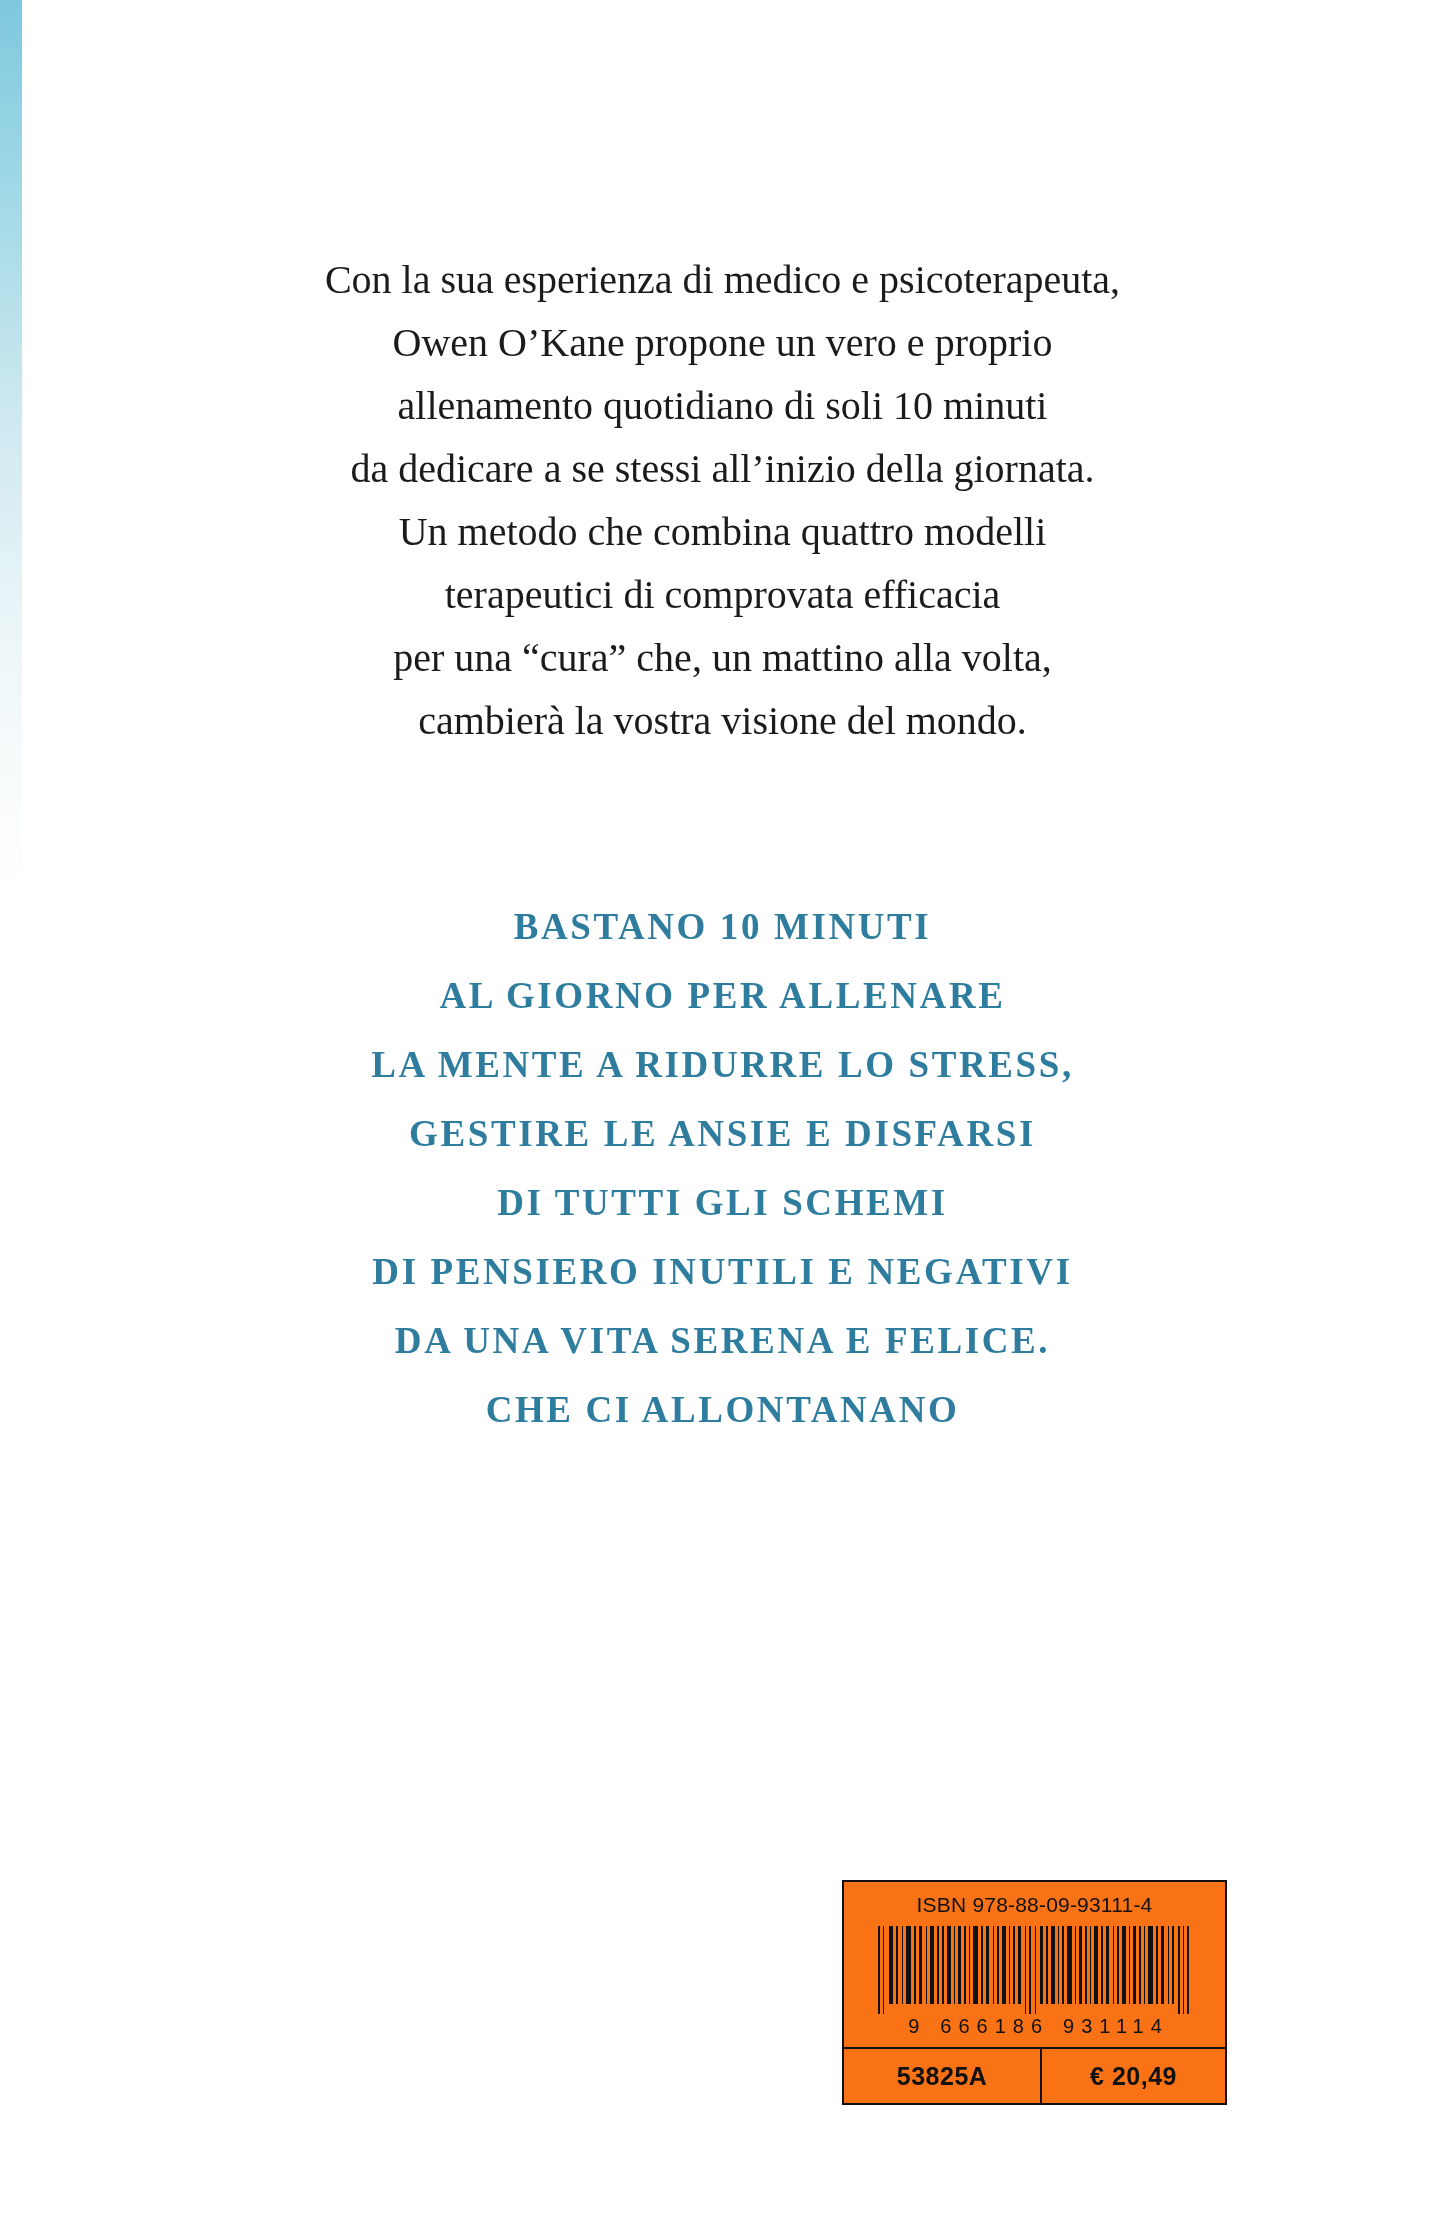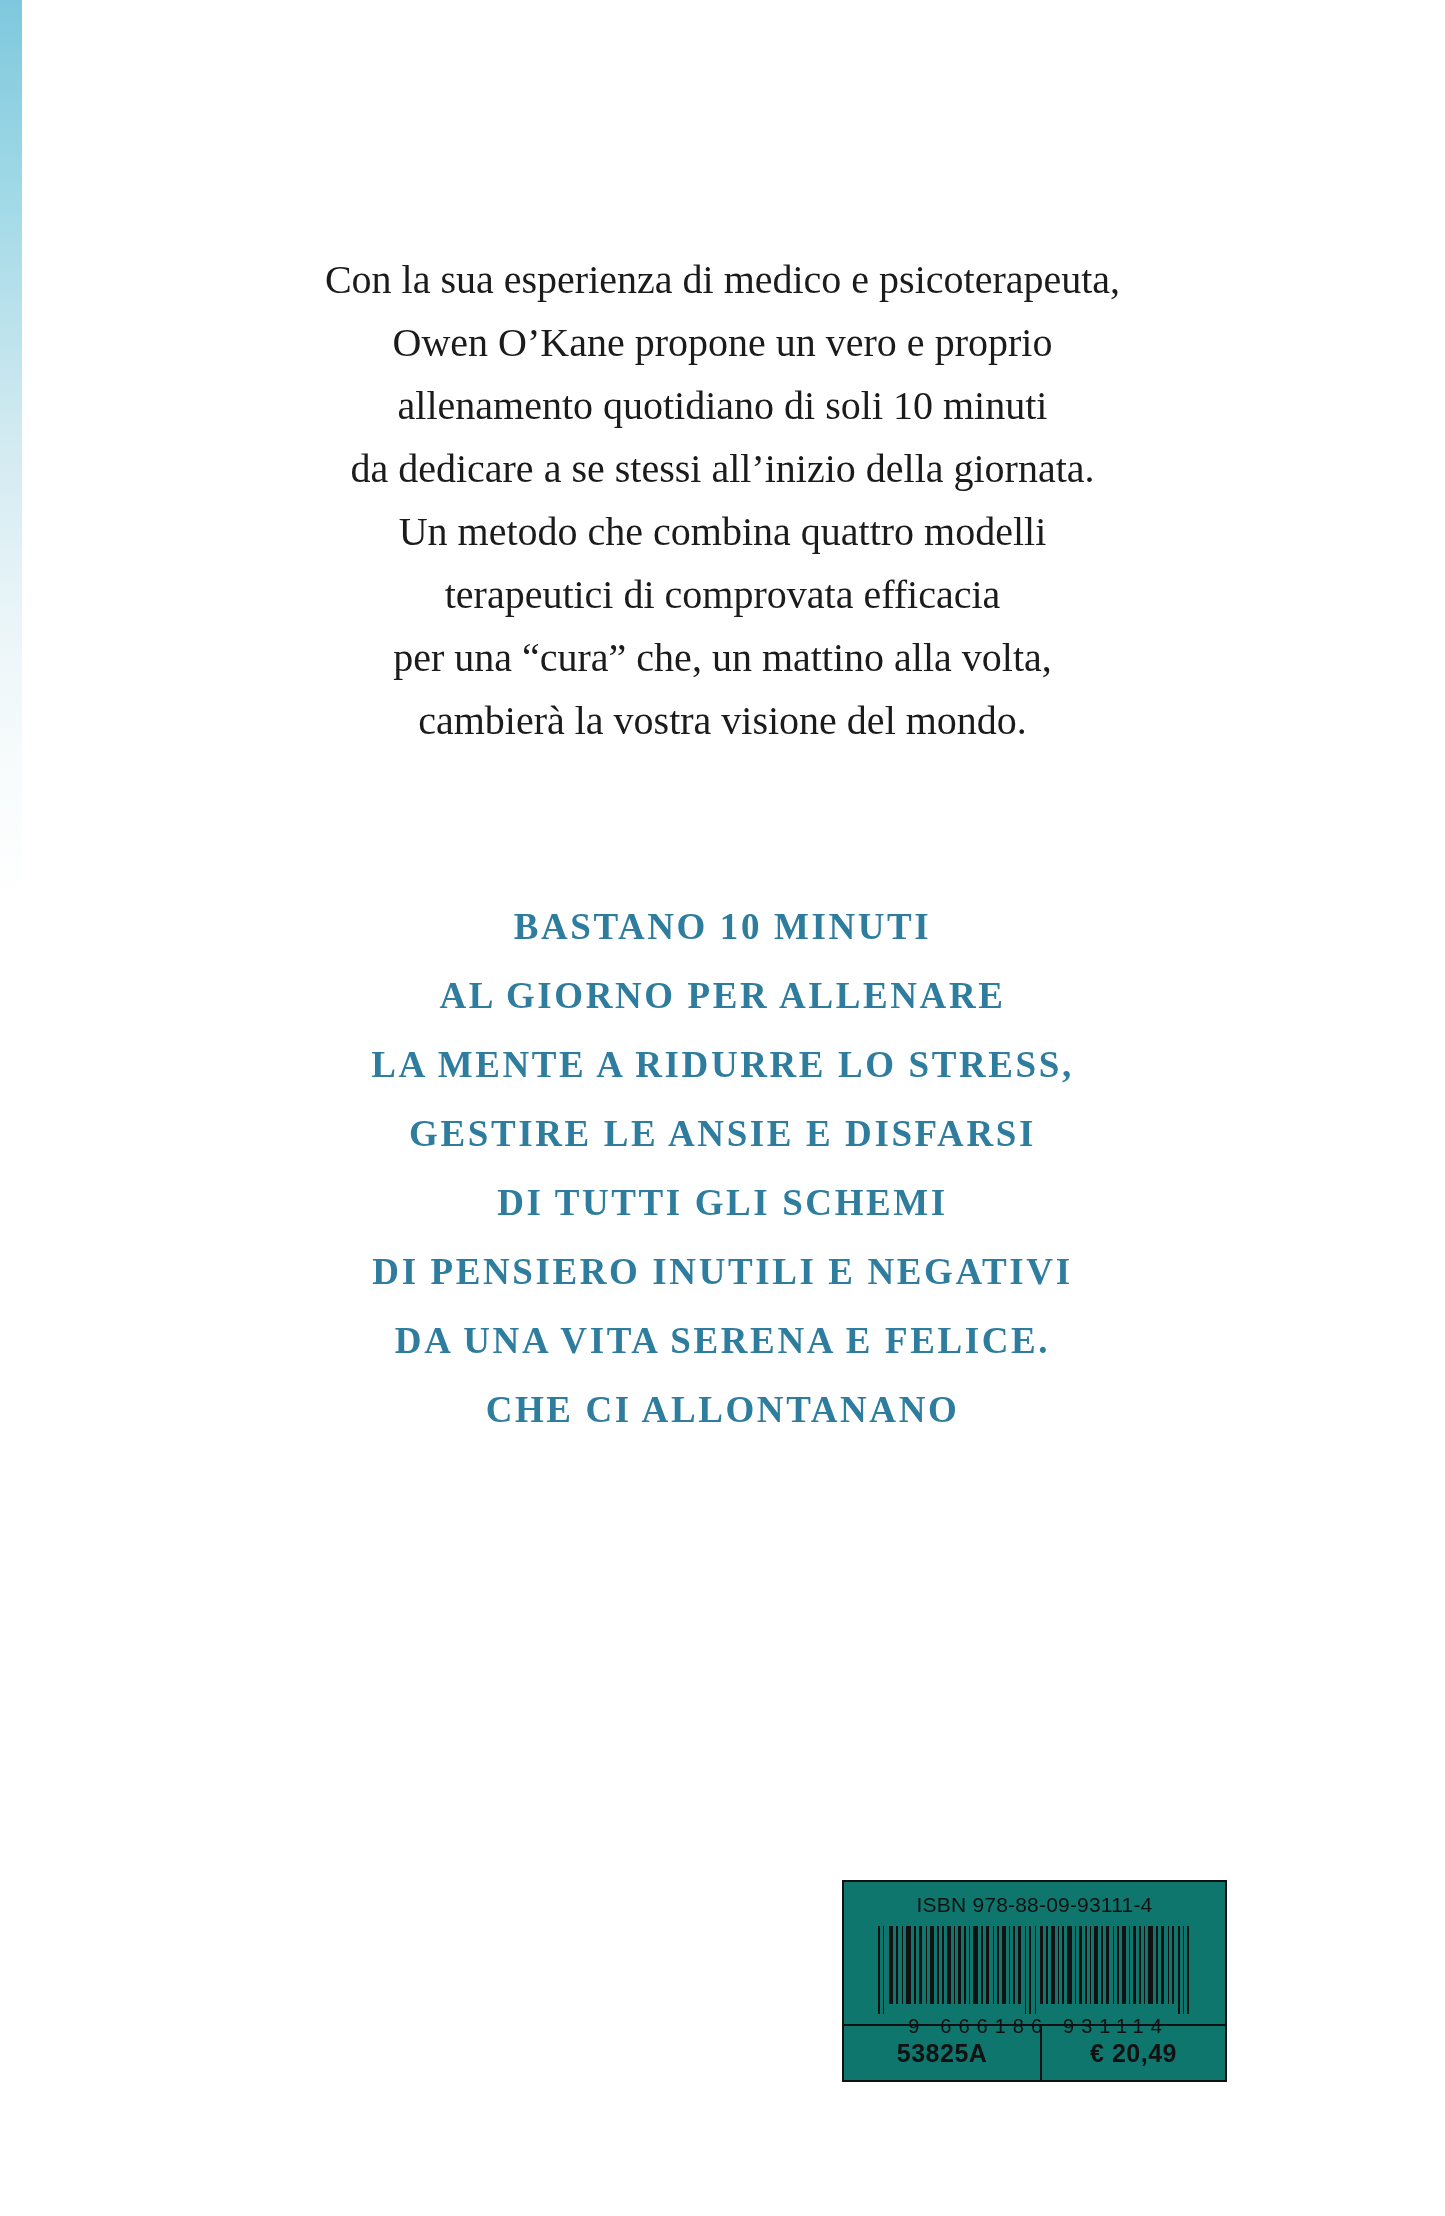--- a/index.html
+++ b/index.html
@@ -69,23 +69,23 @@
     font-family: "Liberation Serif", serif;
   }
   .caps .line { display: block; white-space: pre; }
 
   
   .barcode-box {
     position: absolute;
     left: 842px;
     top: 1880px;
     width: 385px;
-    height: 202px;
+    height: 225px;
     border: 2px solid #111111;
-    background: #0f766e;
+    background: #f97316;
     box-sizing: border-box;
     font-family: "Liberation Sans", sans-serif;
   }
   .isbn-text {
     text-align: center;
     font-size: 21px;
     color: #111111;
     margin-top: 11px;
     letter-spacing: 0.2px;
   }

